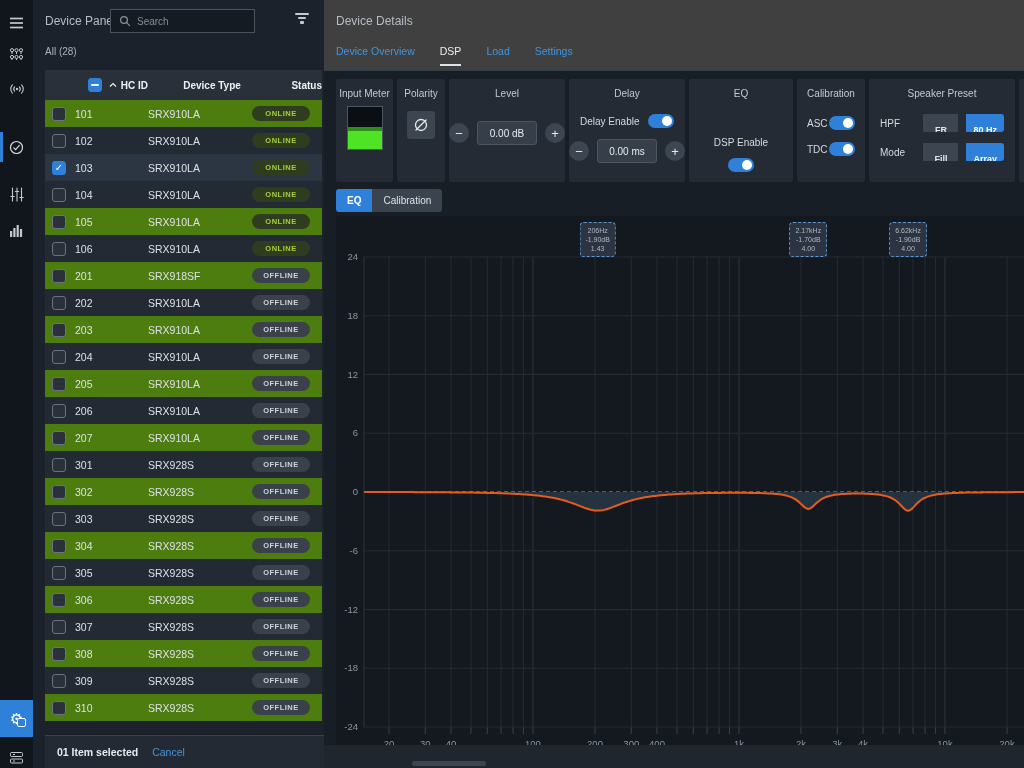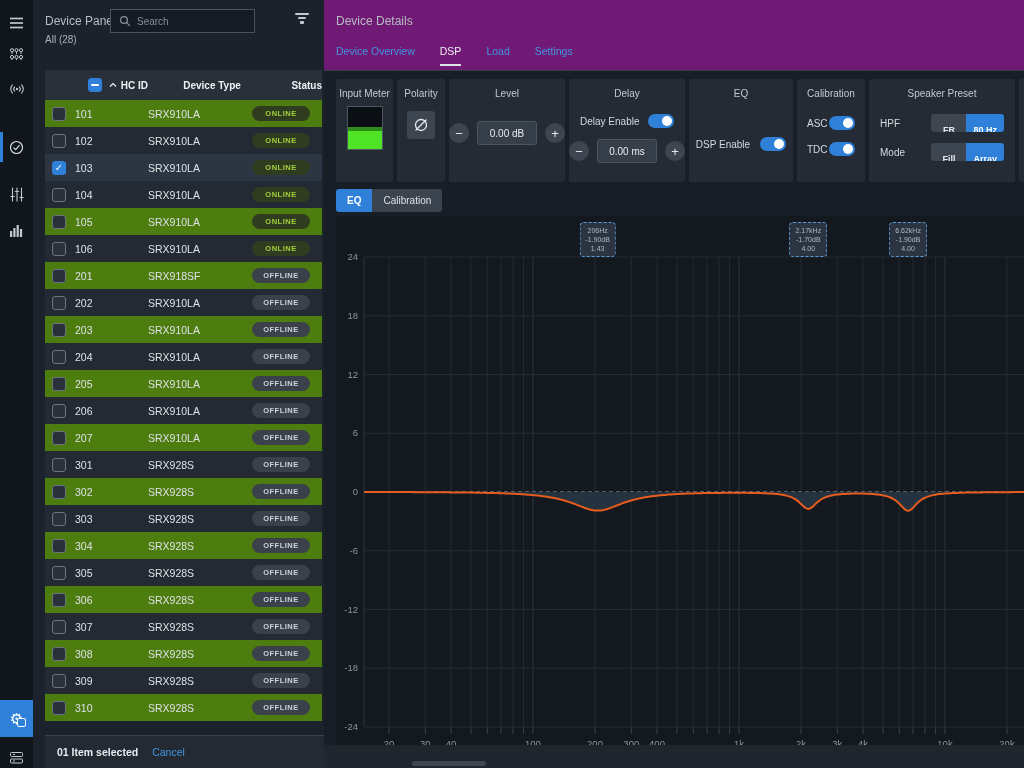--- a/index.html
+++ b/index.html
@@ -15,21 +15,21 @@
   .gear-glyph::after { content:''; position:absolute; right:-3px; bottom:-1px; width:7px; height:7px; border:1px solid #fff; border-radius:2px; background:#2e80d9; }
 
   
   #device-panel { position:absolute; left:33px; top:0; width:291px; height:768px; background:#1c222b; }
   .dp-title { position:absolute; left:12px; top:14px; font-size:12px; color:#b6bcc4; }
   .search-box { position:absolute; left:77px; top:9px; width:145px; height:24px; border:1px solid #4a525c; border-radius:0; background:#151b22; display:flex; align-items:center; padding:0 8px; gap:6px; }
   .search-box input { flex:1; min-width:0; background:transparent; border:none; outline:none; color:#d7dce1; font-size:10px; font-family:"Liberation Sans",sans-serif; }
   .search-box input::placeholder { color:#858d97; }
   .filter-btn { position:absolute; right:14px; top:13px; width:16px; height:16px; display:flex; flex-direction:column; align-items:center; gap:2px; cursor:pointer; }
   .filter-btn i { display:block; background:#c3c9d0; border-radius:1px; }
-  .all-label { position:absolute; left:12px; top:34px; font-size:10px; color:#aab1b9; }
+  .all-label { position:absolute; left:12px; top:46px; font-size:10px; color:#aab1b9; }
 
   .table { position:absolute; left:12px; top:70px; width:277px; }
   .thead { height:30px; background:#293039; display:flex; align-items:center; font-size:10px; font-weight:bold; color:#eef1f4;padding-left:36px; }
   .trow { height:27px; display:flex; align-items:center; background:#4d7c0f; }
   .trow.alt { background:#242a33; }
   .trow.selected { background:#2c3642; }
   .cell-cb { width:28px; padding-left:7px; display:flex; align-items:center; }
   .cell-id { width:75px; padding-left:2px; }
   .cell-type { width:92px; }
   .cell-status { flex:1; display:flex; align-items:center; }
@@ -40,21 +40,21 @@
   .badge.offline { background:#3a414b; color:#ced3d9; }
   .cb { width:14px; height:14px; border-radius:3px; border:1px solid #6a7380; background:#2a313a; display:flex; align-items:center; justify-content:center; color:#fff; font-size:10px; cursor:pointer; flex:none; }
   .cb.checked, .cb.indet { background:#2e80d9; border-color:#2e80d9; }
   .cb.indet::after { content:''; width:8px; height:2px; background:#fff; border-radius:1px; }
   .dp-footer { position:absolute; left:12px; right:0; bottom:0; height:33px; background:#232a33; border-top:1px solid #3a424d; display:flex; align-items:center; gap:14px; padding-left:12px; }
   .sel-text { font-size:10.5px; font-weight:bold; color:#e8ebee; }
   .cancel-link { font-size:10.5px; color:#4095e0; cursor:pointer; }
 
   
   #details { position:absolute; left:324px; top:0; width:700px; height:768px; background:#181e26; }
-  .dd-header { position:absolute; top:0; left:0; right:0; height:71px; background:#701a75; border-bottom:1px solid #343c46; }
+  .dd-header { position:absolute; top:0; left:0; right:0; height:71px; background:#404040; border-bottom:1px solid #343c46; }
   .dd-title { position:absolute; left:12px; top:14px; font-size:12px; color:#b6bcc4; }
   .dd-tabs { position:absolute; left:12px; top:45px; display:flex; gap:25px; font-size:10.5px; }
   .dd-tab { color:#4095e0; cursor:pointer; position:relative; }
   .dd-tab.active { color:#eceff2; }
   .dd-tab.active::after { content:''; position:absolute; left:0; right:0; bottom:-9px; height:2px; background:#dfe3e7; }
 
   .dsp-row { position:absolute; left:12px; top:79px; width:688px; display:flex; gap:4px; overflow:hidden; }
   .dsp-panel { background:#242b35; height:103px; border-radius:2px; flex:none; }
   .panel-title { text-align:center; font-size:10px; color:#c3c9d0; margin-top:9px; }
   .p-meter { width:57px; } .p-polarity { width:48px; } .p-level { width:116px; } .p-delay { width:116px; }
@@ -71,27 +71,27 @@
   .circle-btn { width:20px; height:20px; border-radius:50%; background:#3c4550; color:#e8ebee; display:flex; align-items:center; justify-content:center; font-size:13px; cursor:pointer; flex:none; }
   .value-box { width:62px; height:24px; background:#353e49; border:1px solid #4c565f; border-radius:3px; display:flex; align-items:center; justify-content:center; font-size:10px; color:#e8ebee; }
 
   .lbl { font-size:10px; color:#d6dade; }
   .toggle { width:26px; height:14px; border-radius:7px; background:#4a535e; position:relative; cursor:pointer; flex:none; }
   .toggle.on { background:#2e80d9; }
   .toggle::after { content:''; position:absolute; width:10px; height:10px; border-radius:50%; background:#fff; top:2px; left:2px; }
   .toggle.on::after { left:auto; right:2px; }
   .delay-row1 { display:flex; align-items:center; justify-content:space-between; padding:0 11px; margin-top:15px; }
   .p-delay .ctl-row { margin-top:11px; }
-  .eq-center-row { display:flex; align-items:center; justify-content:center; gap:10px; margin-top:38px; }
+  .eq-center-row { display:flex; align-items:center; justify-content:center; gap:10px; margin-top:38px;flex-direction:column; }
   .cal-rows { margin-top:17px; }
   .cal-row { display:flex; align-items:center; justify-content:space-between; padding:0 10px; margin-top:12px; }
   .sp-rows { margin-top:15px; }
   .sp-row { display:flex; align-items:center; justify-content:space-between; padding:0 11px; margin-top:11px; }
   .seg { display:flex; border-radius:3px; overflow:hidden; height:18px; }
-  .seg-opt { min-width:35px; padding:16px 7px; display:flex; align-items:center; justify-content:center; font-size:9px; font-weight:bold; background:#3c4550; color:#e3e7eb; cursor:pointer; }
+  .seg-opt { min-width:35px; padding:16px 7px; display:flex; align-items:center; justify-content:center; font-size:9px; font-weight:bold; background:#3c4550; color:#e3e7eb; cursor:pointer;margin-left:8px; }
   .seg-opt.sel { background:#2e80d9; color:#fff; }
 
   .view-tabs { position:absolute; left:12px; top:189px; display:flex; height:23px; border-radius:3px; overflow:hidden; }
   .vt { padding:0 11px; display:flex; align-items:center; font-size:10px; background:#3a434e; color:#dde1e6; cursor:pointer; }
   .vt.active { background:#2e80d9; color:#fff; font-weight:bold; }
 
   .chart { position:absolute; left:12px; top:216px; width:688px; height:529px; background:#14191f; }
   .eq-label { position:absolute; top:6px; transform:translateX(-50%); border:1px dashed #5b9bd5; background:#2b3440; border-radius:4px; padding:3px 5px; font-size:7px; line-height:9px; color:#aeb8c2; text-align:center; white-space:nowrap; cursor:pointer; }
   .dd-footer { position:absolute; left:0; right:0; bottom:0; height:23px; background:#20262e; }
   .hscroll { position:absolute; bottom:2px; left:88px; width:74px; height:5px; border-radius:3px; background:#3d4650; cursor:pointer; }

